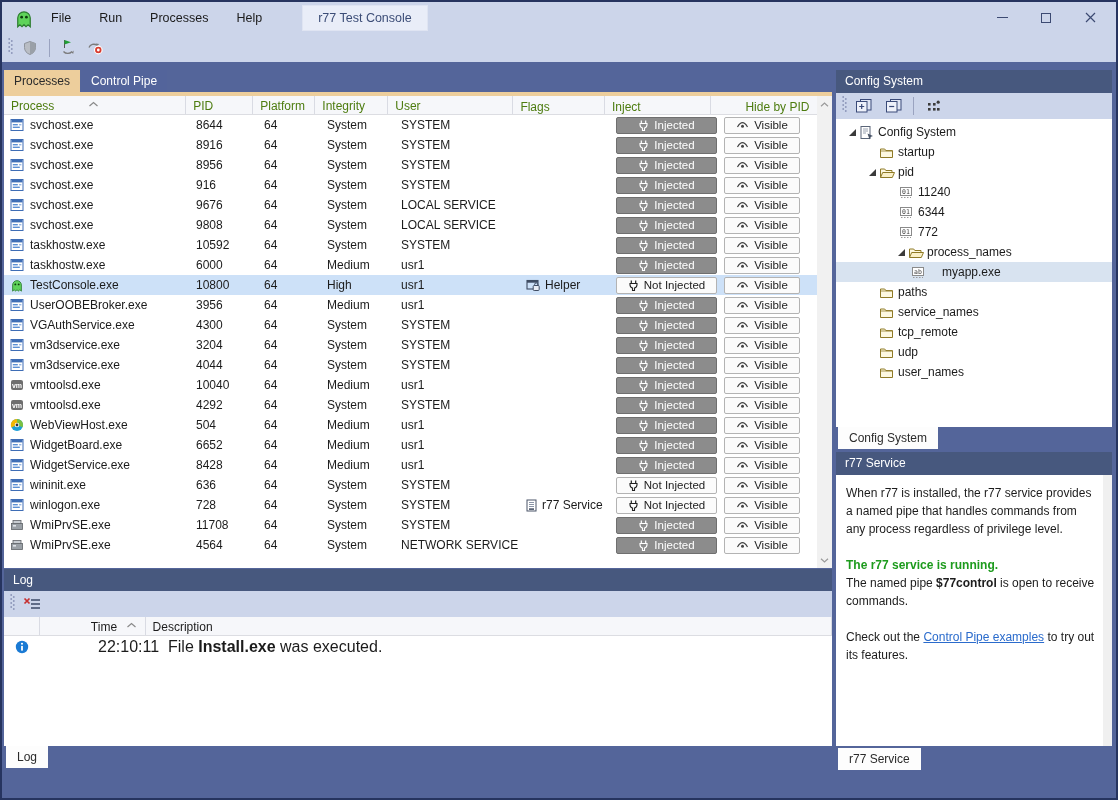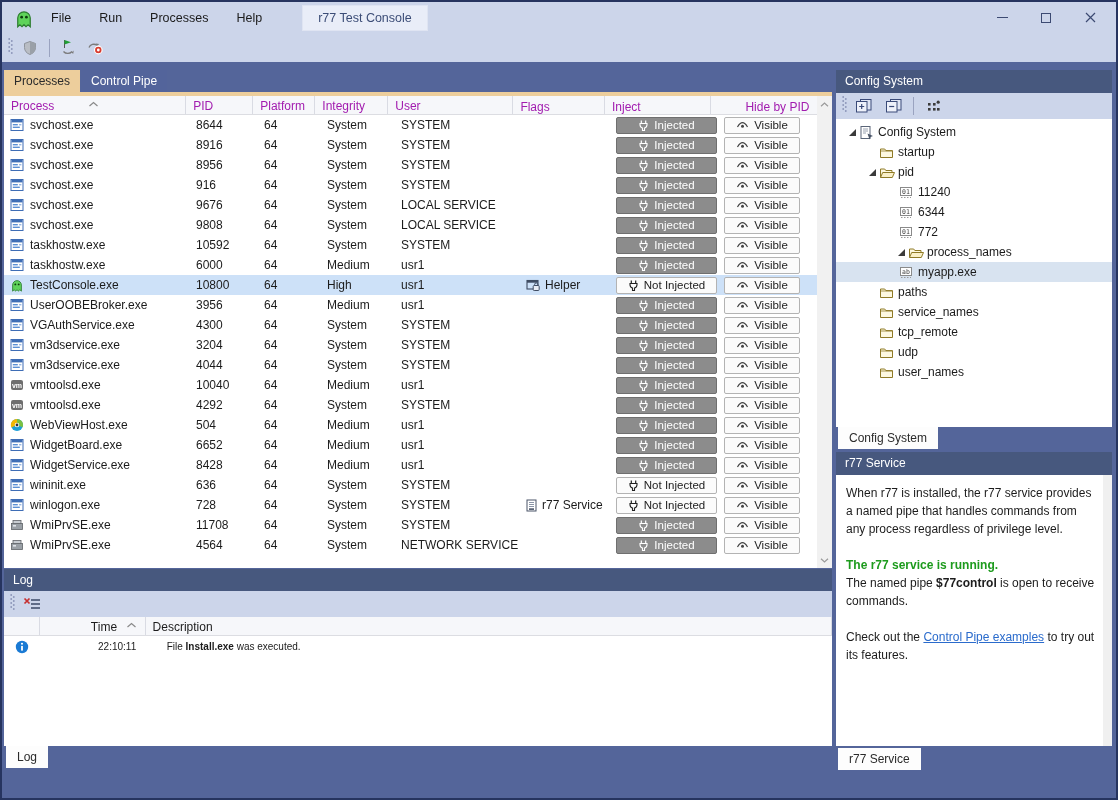--- a/index.html
+++ b/index.html
@@ -28,21 +28,21 @@
   .grip { margin:0 4px 0 6px; }
   
   .tabstrip { position:absolute; left:2px; top:68px; width:828px; height:22px; display:flex; }
   .tab { font-size:12px; padding:0 10px; display:flex; align-items:center; margin-right:1px; }
   .tab.active { background:#edce9c; color:#2b2b2b; }
   .tab.inactive { background:#53649b; color:#ffffff; }
   .tab-underline { position:absolute; left:2px; top:90px; width:828px; height:4px; background:#edce9c; }
   
   .ptable { position:absolute; left:2px; top:94px; width:828px; height:472px; background:#fff; overflow:hidden; }
   .phead { display:flex; height:19px; background:#f6f7fa; border-bottom:1px solid #dcdde2; }
-  .phead .hcell { font-size:12px; color:#a21caf; padding:3px 0 0 7px; border-right:1px solid #d9dbe3; position:relative; }
+  .phead .hcell { font-size:12px; color:#4d7c0f; padding:3px 0 0 7px; border-right:1px solid #d9dbe3; position:relative; }
   .sort-caret { position:absolute; top:0; }
   .prow { display:flex; align-items:center; height:20px; font-size:12px; color:#1b1b1b; background:#fff; }
   .prow.selected { background:#cde1f8; }
   .c-proc { width:185px; display:flex; align-items:center; gap:5px; padding-left:6px; }
   .c-pid { width:68px; padding-left:7px; }
   .c-plat { width:63px; padding-left:7px; }
   .c-integ { width:74px; padding-left:7px; }
   .c-user { width:127px; padding-left:7px; }
   .c-flags { width:93px; padding-left:5px; display:flex; align-items:center; gap:5px; }
   .c-inject { width:108px; display:flex; align-items:center; padding-left:2px; }
@@ -61,21 +61,21 @@
   .bottom-tab { position:absolute; background:#fdfdfd; color:#2b2b2b; font-size:12px; height:22px;
     display:flex; align-items:center; padding:0 11px; }
   
   .log-toolbar { position:absolute; left:2px; top:589px; width:828px; height:26px; background:#ccd5ea; display:flex; align-items:center; }
   .log-table { position:absolute; left:2px; top:615px; width:828px; height:129px; background:#fff; }
   .log-head { display:flex; height:19px; background:#f6f7fa; border-bottom:1px solid #dcdde2; }
   .log-head .hcell { font-size:12px; color:#1c1c1c; padding:3px 0 0 7px; border-right:1px solid #d9dbe3; position:relative; }
   .lc-icon { width:36px; }
   .lc-time { width:62px;margin-left:44px; }
   .lc-desc { width:690px; }
-  .log-row { display:flex; align-items:center; height:21px; font-size:10px; color:#1b1b1b;gap:8px; }
+  .log-row { display:flex; align-items:center; height:21px; font-size:16px; color:#1b1b1b;gap:8px; }
   .log-row .lc-icon { display:flex; justify-content:center; }
   
   .cfg-toolbar { position:absolute; left:834px; top:91px; width:276px; height:26px; background:#ccd5ea; display:flex; align-items:center; }
   .tree { position:absolute; left:834px; top:117px; width:276px; height:308px; background:#fff; padding-top:3px; overflow:hidden; }
   .titem { display:flex; align-items:center; height:20px; font-size:12px; color:#1b1b1b; }
   .titem.selected { background:#d8e3f0; }
   .texp { width:13px; display:flex; justify-content:center; }
   .ticon { width:19px; display:flex; align-items:center; }
   
   .svc-content { position:absolute; left:834px; top:473px; width:276px; height:271px; background:#fff;
@@ -1314,21 +1314,21 @@
         </span>
     <span class="ticon">
           <svg width="16" height="13">
             <path d="M1.5 11.5V3h4.2l1.1 1.5h6.2v2" fill="#fdf8e0" stroke="#8f7a26"></path>
             <path d="M1.5 11.5l2.2-5h11.8l-2.2 5z" fill="#faf0c8" stroke="#8f7a26"></path>
           </svg>
         </span>
     <span class="tlabel">process_names</span>
   </div>
 
-  <div class="titem selected" style="padding-left: 50px;">
+  <div class="titem selected" style="padding-left: 50px; gap: 12px;">
     <span class="texp"></span>
     <span class="ticon">
           <svg width="14" height="13">
             <rect x="1.5" y="1.5" width="11" height="8" fill="#fff" stroke="#8a8a8a"></rect>
             <text x="7" y="8" font-size="6.5" text-anchor="middle" fill="#444" font-family="monospace">ab</text>
             <path d="M2 11.5h10" stroke="#999" stroke-dasharray="1.5 1.5"></path>
           </svg>
         </span>
     <span class="tlabel">myapp.exe</span>
   </div>

